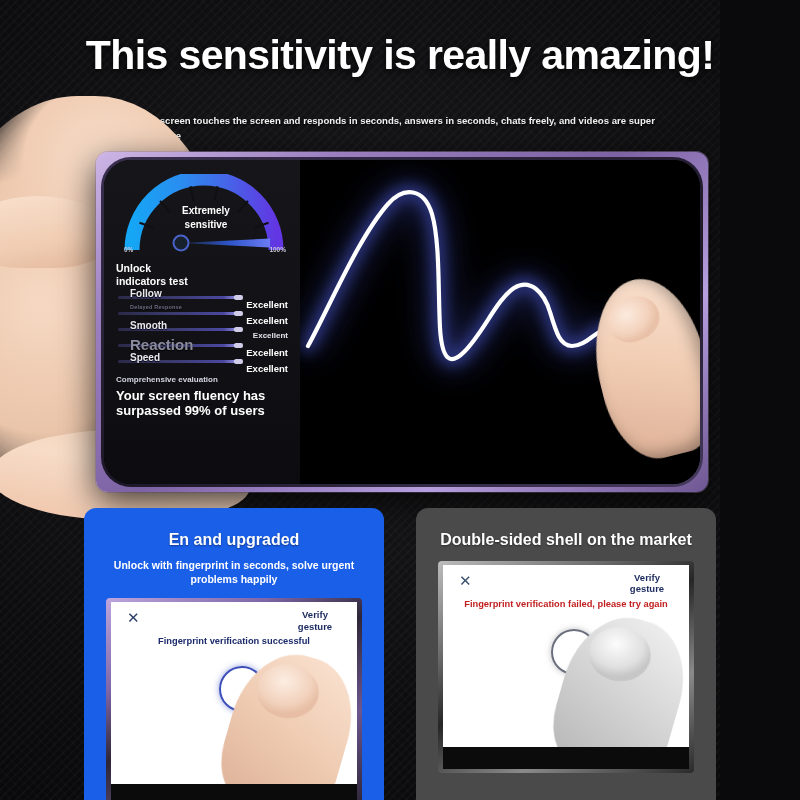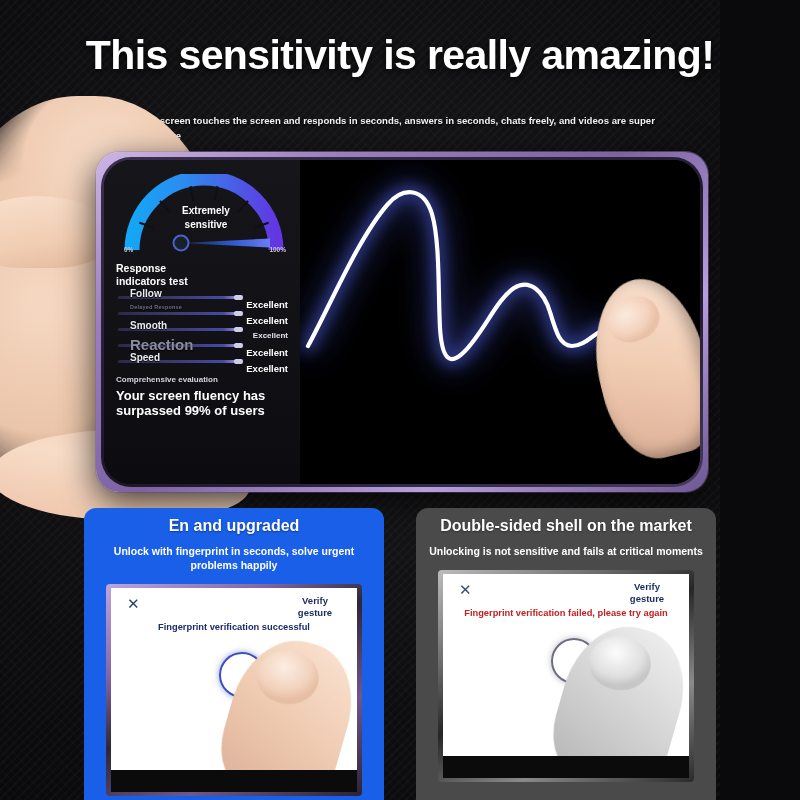--- a/index.html
+++ b/index.html
@@ -52,21 +52,21 @@
   .thumb-bottom{
     position:absolute; left:-10px; top:430px; width:260px; height:90px;
     background:linear-gradient(10deg,#eec3a8 0%,#f7dcc7 58%,#f3d3bb 100%);
     border-radius:60% 52% 44% 60%;
     filter:blur(.6px);
   }
 
   
   .phone-main{
     position:absolute; left:96px; top:152px; width:612px; height:340px;
-    border-radius:23px;
+    border-radius:12px;
     background:linear-gradient(145deg,#cdb6e6 0%,#9b7fc0 22%,#7d63a4 48%,#b79ede 74%,#6f5793 100%);
     padding:5px;
     box-shadow:0 10px 34px rgba(0,0,0,.75), 0 0 0 1px rgba(190,160,225,.45);
   }
   .phone-main .inner-ring{
     width:100%; height:100%; border-radius:30px; padding:3px;
     background:linear-gradient(160deg,#3a2f4e,#1c1726 60%,#463a5e);
   }
   .phone-main .screen{
     position:relative; width:100%; height:100%; border-radius:27px;
@@ -146,21 +146,21 @@
 
   
   .cards{
     position:absolute; left:0; top:508px; width:800px; height:292px;
     display:flex; justify-content:center; gap:32px;
   }
   .card{ width:300px; border-radius:12px 12px 0 0; overflow:hidden; position:relative; }
   .card.good{ background:#1a5fe8; }
   .card.bad { background:#4a4a4a; }
 
-  .card-head{ padding:9px 12px 12px; text-align:center; }
+  .card-head{ padding:23px 12px 12px; text-align:center; }
   .card-title{
     color:#ffffff; font-size:16px; font-weight:bold; line-height:1.1;
     text-shadow:0 1px 2px rgba(0,0,0,.4);
   }
   .card-sub{
     color:#ffffff; font-size:10.5px; font-weight:bold; line-height:1.35;
     margin-top:9px;
   }
 
   
@@ -276,21 +276,21 @@
           </svg>
           <div class="gauge-label">
             <span>Extremely</span><br>
             <span>sensitive</span>
           </div>
           <div class="gauge-min">0%</div>
           <div class="gauge-max">100%</div>
         </div>
 
         <div class="panel-title">
-          <span>Response</span><br>
+          <span>Unlock</span><br>
           <span>indicators test</span>
         </div>
 
         <div class="bars">
           <div class="bar-row">
             <span class="bar-name">Follow</span>
             <span class="bar-track"></span>
             <span class="bar-val">Excellent</span>
           </div>
           <div class="bar-row">
@@ -372,21 +372,20 @@
             </div>
             <div class="mini-bottombar"></div>
           </div>
         </div>
       </div>
     </div>
 
     <div class="card bad">
       <div class="card-head">
         <div class="card-title">Double-sided shell on the market</div>
-        <div class="card-sub">Unlocking is not sensitive and fails at critical moments</div>
       </div>
       <div class="mini-phone">
         <div class="mini-frame">
           <div class="mini-screen">
             <div class="close-x">✕</div>
             <div class="verify">
               <span>Verify</span><br>
               <span>gesture</span>
             </div>
             <div class="mini-msg err">Fingerprint verification failed, please try again</div>

